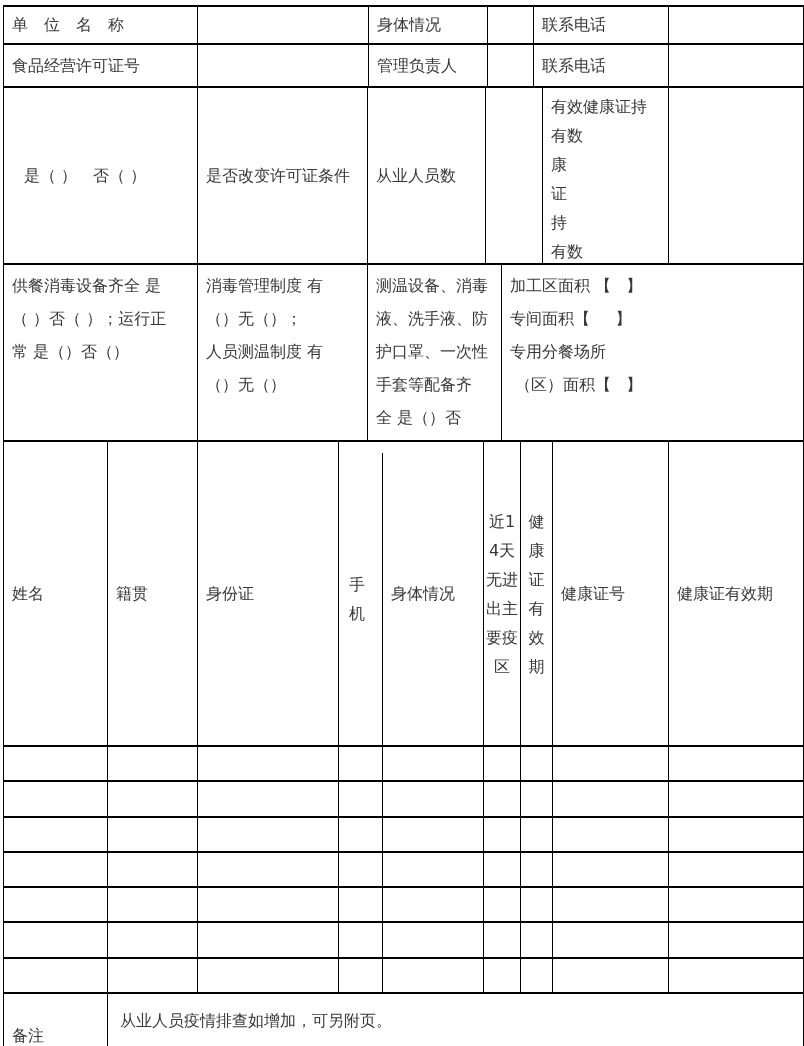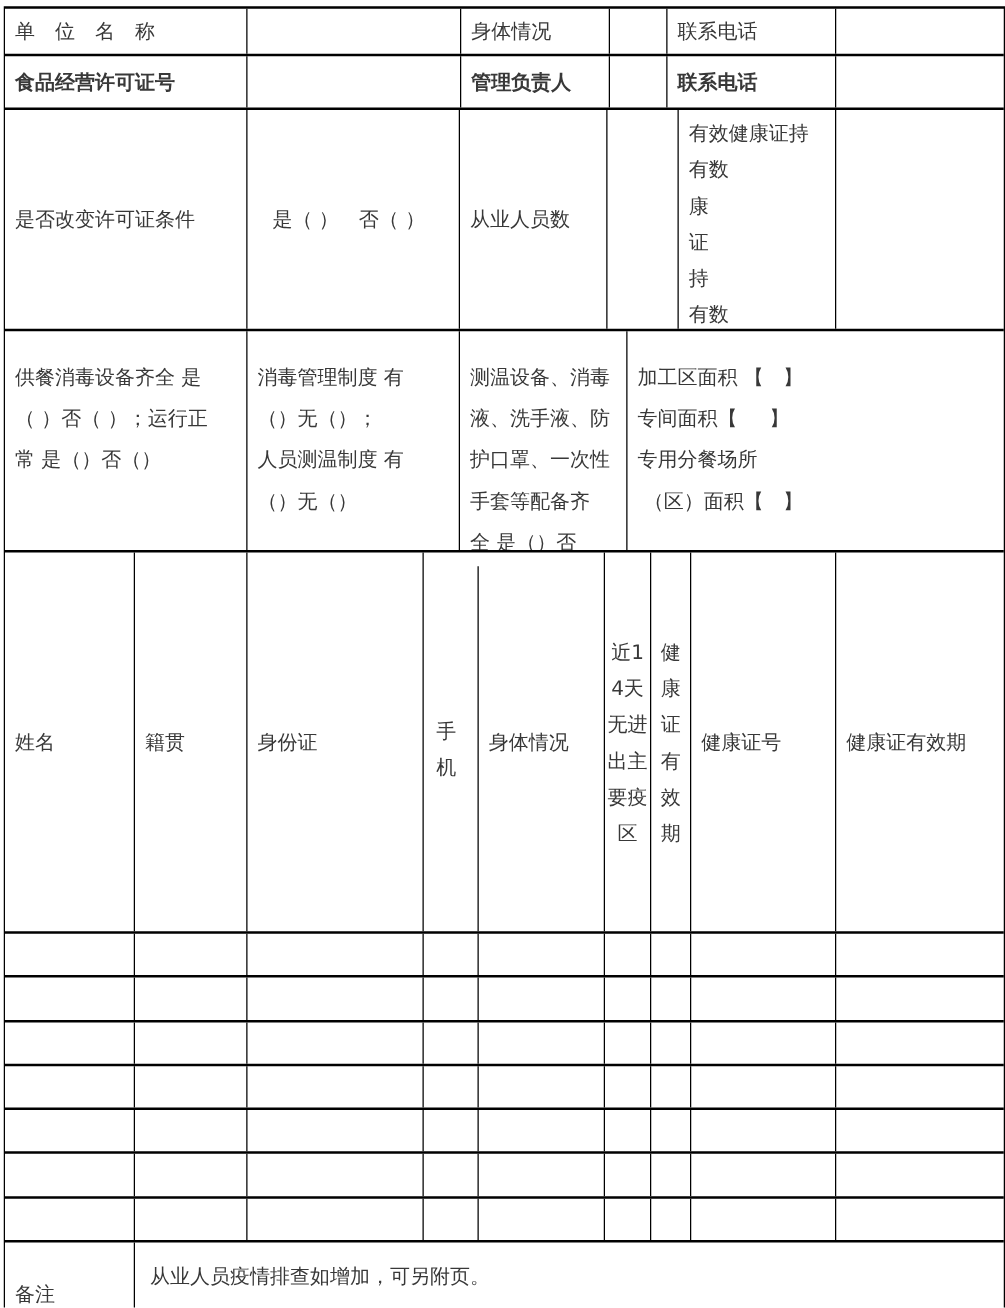--- a/index.html
+++ b/index.html
@@ -17,37 +17,37 @@
   }
   .row{display:grid;border-bottom:2px solid #000;}
   .row:last-child{border-bottom:none;}
   
   .band-a{grid-template-columns:194px 171px 119px 46px 135px 134px;}
   .band-b{grid-template-columns:194px 170px 118px 57px 126px 134px;}
   .band-c{grid-template-columns:194px 170px 134px 170px 131px;}
   .band-d{grid-template-columns:104px 90px 141px 44px 101px 37px 32px 116px 134px;}
   .band-e{grid-template-columns:104px 695px;}
   .r1{height:36px;}
-  .r2{height:41px;font-weight:bold;}
+  .r2{height:41px;}
   .r3{height:175px;}
   .r4{height:175px;}
   .rhead{height:303px;}
   .rempty{height:33.3px;border-bottom-width:2px;}
   .rremark{height:64px;}
   .c{
     border-right:1px solid #000;
     display:flex;align-items:center;
     padding:0 8px;
     box-sizing:border-box;
     overflow:hidden;
     line-height:1.5;
   }
   .c:last-child{border-right:none;}
   .top{align-items:flex-start;}
-  .lines{white-space:pre-wrap;line-height:33px;padding-top:20px;}
+  .lines{white-space:pre-wrap;line-height:33px;padding-top:4px;}
   .lines-tight{white-space:pre-wrap;line-height:29px;padding-top:4px;}
   .vcol{justify-content:center;text-align:center;padding:0 2px;line-height:29px;white-space:normal;word-break:break-all;}
   .phone-col{line-height:29px;padding-left:10px;margin-top:11px;}
   .pad-wide{padding-left:20px;}
   .remark-label{align-items:flex-end;padding-bottom:10px;}
   .remark-text{align-items:flex-start;padding-top:15px;padding-left:12px;}
 </style>
 </head>
 <body>
 
@@ -65,22 +65,22 @@
   <div class="row band-a r2">
     <div class="c">食品经营许可证号</div>
     <div class="c"></div>
     <div class="c">管理负责人</div>
     <div class="c"></div>
     <div class="c">联系电话</div>
     <div class="c"></div>
   </div>
 
   <div class="row band-b r3">
+    <div class="c pad-wide">是（ ）　否（ ）</div>
     <div class="c">是否改变许可证条件</div>
-    <div class="c pad-wide">是（ ）　否（ ）</div>
     <div class="c">从业人员数</div>
     <div class="c"></div>
     <div class="c top lines-tight">有效健康证持
 有数
 康
 证
 持
 有数</div>
     <div class="c"></div>
   </div>

